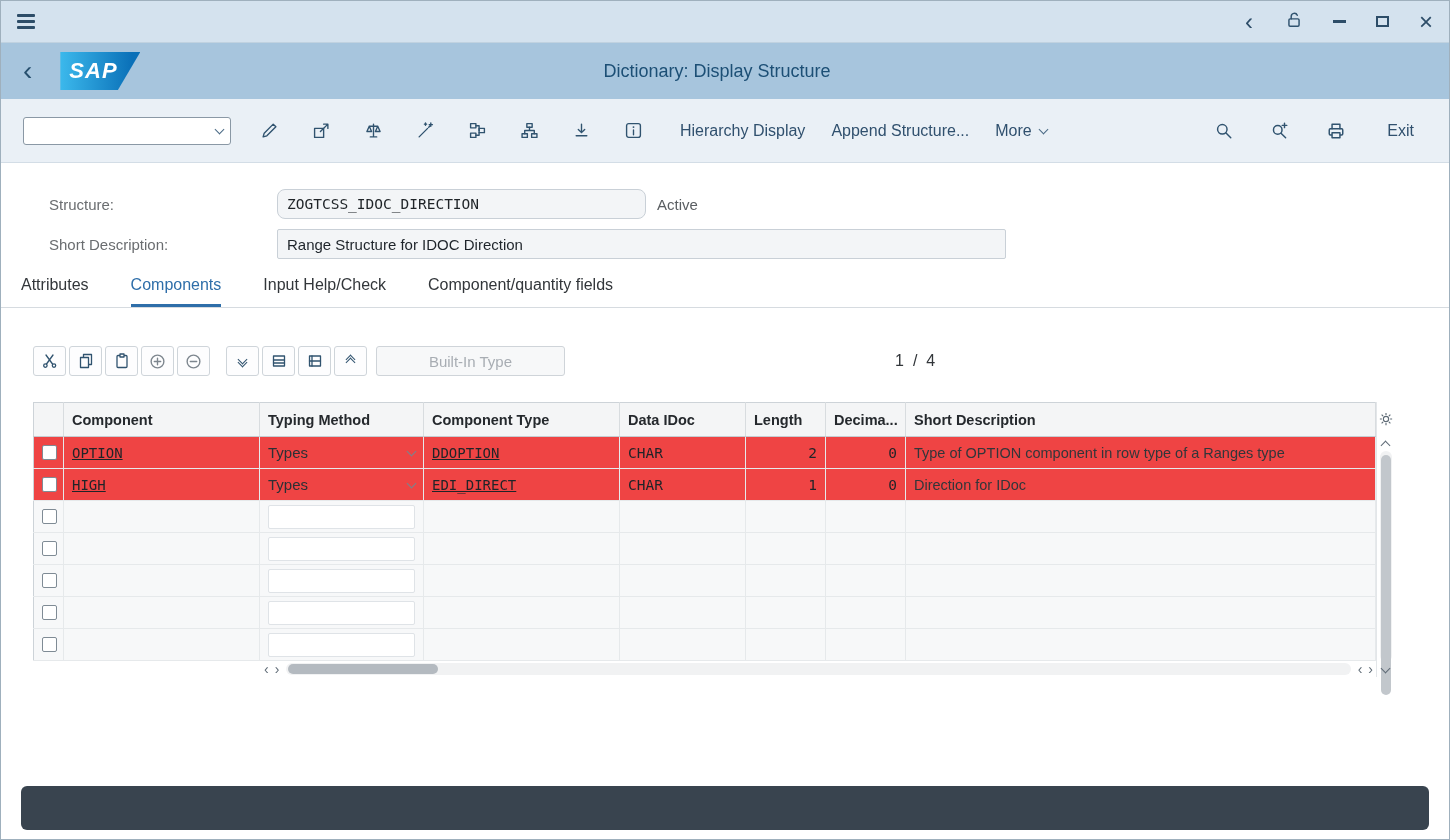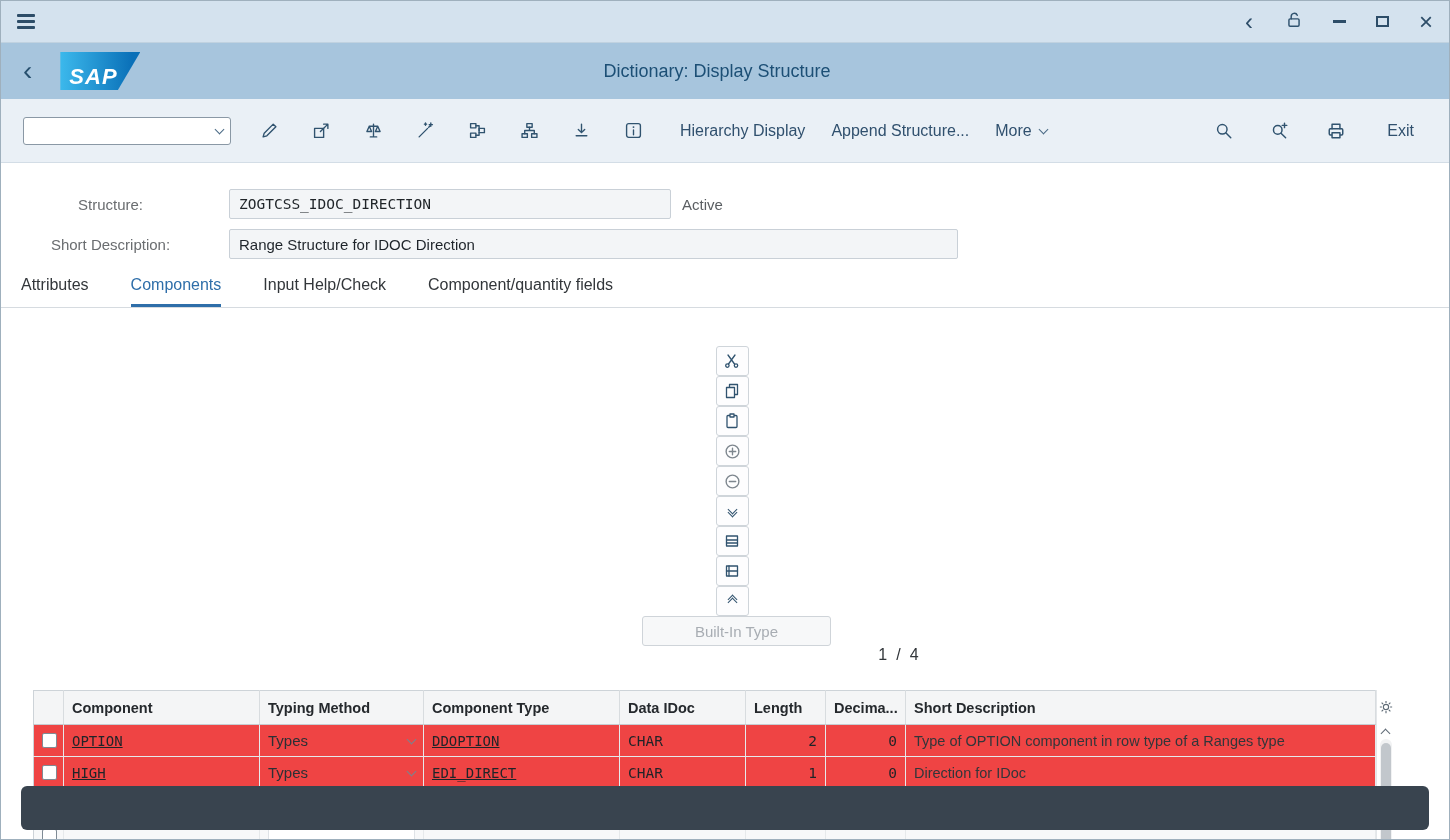--- a/index.html
+++ b/index.html
@@ -13,54 +13,54 @@
   .burger i { display:block; width:18px; height:2.4px; background:#2d4d68; margin:3.6px 0; border-radius:1px; }
   .title-right { margin-left:auto; display:flex; align-items:center; gap:30px; color:#2d4d68; }
   .tr-back { font-size:24px; line-height:1; padding:0 2px; }
   .win-min { width:13px; height:2.4px; background:#2d4d68; display:inline-block; }
   .win-max { width:13px; height:11px; border:2px solid #2d4d68; display:inline-block; }
   .win-close { font-size:24px; line-height:1; }
 
   
   .header { height:56px; background:#a7c5dd; display:flex; align-items:center; padding:0 22px; position:relative; }
   .hdr-back { color:#27506e; font-size:28px; line-height:1; margin-right:28px; cursor:pointer; }
-  .sap-logo { width:80px; height:38px; background:linear-gradient(90deg,#3cb9ec 0%,#0a70b8 90%); clip-path:polygon(0 0,100% 0,72% 100%,0 100%); color:#fff; font-weight:bold; font-style:italic; font-size:22px; letter-spacing:1px; display:flex; align-items:flex-end; padding-left:9px; }
+  .sap-logo { width:80px; height:38px; background:linear-gradient(90deg,#3cb9ec 0%,#0a70b8 90%); clip-path:polygon(0 0,100% 0,72% 100%,0 100%); color:#fff; font-weight:bold; font-style:italic; font-size:22px; letter-spacing:1px; display:flex; align-items:center; padding-left:9px; }
   .hdr-title { position:absolute; left:0; right:16px; text-align:center; color:#1c4f75; font-size:18px; pointer-events:none; }
 
   
   .toolbar { height:64px; background:#eaf0f6; border-bottom:1px solid #d3dde6; display:flex; align-items:center; padding:0 22px; }
   .cmdbox { width:208px; height:28px; background:#fff; border:1px solid #8a98a5; border-radius:3px; display:flex; align-items:center; padding:0 7px; margin-right:20px; }
   .cmdbox input { border:none; outline:none; flex:1; min-width:0; font-family:"Liberation Sans",sans-serif; font-size:14px; }
   .chev { width:7px; height:7px; border-right:1.6px solid #4a6a85; border-bottom:1.6px solid #4a6a85; transform:rotate(45deg); display:inline-block; margin-top:-3px; }
   .chev.up { transform:rotate(-135deg); margin-top:3px; }
   .tbbtn { width:36px; height:36px; display:flex; align-items:center; justify-content:center; border-radius:4px; cursor:pointer; margin-right:16px; }
   .tbtextbtn { color:#30506e; font-size:16px; padding:0 13px; height:36px; display:flex; align-items:center; gap:8px; cursor:pointer; white-space:nowrap; }
   .tb-right { margin-left:auto; display:flex; align-items:center; gap:10px; }
   .tb-right .tbbtn { margin-right:10px; }
   .ic { stroke:#30536f; fill:none; stroke-width:1.3; stroke-linecap:round; stroke-linejoin:round; }
   .ic.gray { stroke:#7d868e; }
 
   
   .content { background:#fff; }
   .formrow { display:flex; align-items:center; margin-top:10px; }
   .formrow.first { margin-top:26px; }
-  .flabel { width:228px; text-align:center; color:#6a6d70; font-size:15px; padding-right:9px; }
+  .flabel { width:228px; text-align:left; color:#6a6d70; font-size:15px; padding-right:9px;margin-left:48px; }
   .ffield { height:30px; background:#f3f5f7; border:1px solid #c9d0d7; border-radius:2px; display:flex; align-items:center; padding:0 9px; font-size:15px; color:#1e242a; }
   .ffield.mono { font-family:"DejaVu Sans Mono", monospace; font-size:14.5px; }
-  .w-structure { width:442px; }
+  .w-structure { width:369px;border-radius:8px; }
   .w-desc { width:729px; }
   .fstatus { margin-left:11px; color:#5a5e62; font-size:15px; }
 
   
   .tabs { display:flex; gap:42px; padding-left:20px; margin-top:17px; border-bottom:1px solid #d6dbe0; }
   .tab { font-size:16px; color:#32363a; padding-bottom:10px; border-bottom:3px solid transparent; cursor:pointer; }
   .tab.active { color:#2e6ea9; border-bottom-color:#2e6ea9; }
 
   
-  .gridbar { display:flex; align-items:center; margin:38px 15px 7px 32px;flex-direction:column; }
+  .gridbar { display:flex; align-items:center; margin:38px 15px 7px 32px; }
   .gbtn { width:33px; height:30px; border:1px solid #cfd5da; background:#fdfdfe; border-radius:3px; display:flex; align-items:center; justify-content:center; margin-right:3px; cursor:pointer; }
   .gsp { width:13px; }
   .dblchev { display:flex; flex-direction:column; align-items:center; gap:0px; }
   .dblchev .chev { margin:-2px 0; }
   .builtin { width:189px; height:30px; border:1px solid #cfd4d9; background:#f7f8f9; border-radius:3px; color:#a8adb3; font-size:15px; display:flex; align-items:center; justify-content:center; margin-left:6px; }
   .pager { margin-left:330px; font-size:16px; color:#32363a; display:flex; gap:9px; }
 
   
   .tablezone { display:flex; margin-left:32px; width:1361px;margin-top:26px; }
   .tleft { flex:1; min-width:0; }

